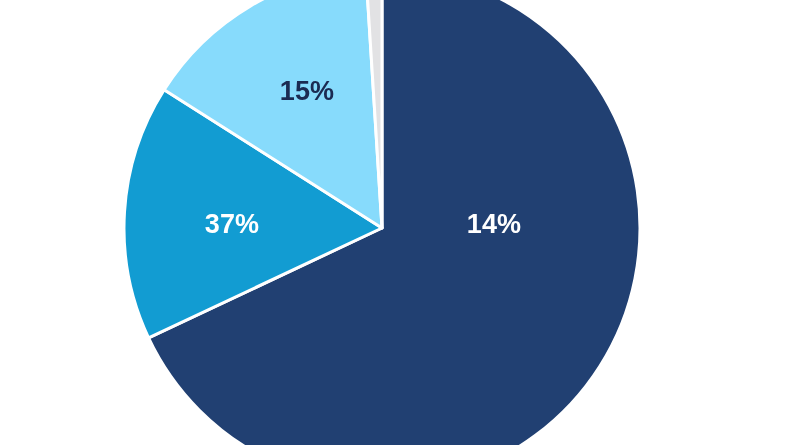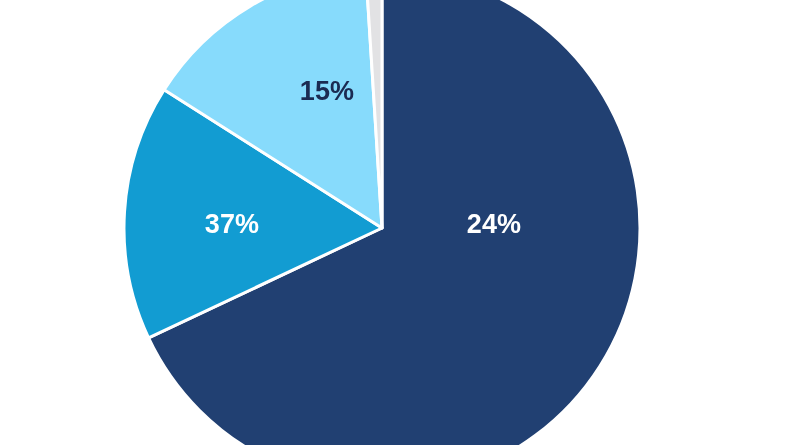--- a/index.html
+++ b/index.html
@@ -46,17 +46,17 @@
 
   <svg id="pie-svg" viewBox="0 0 796 445" preserveAspectRatio="none" aria-hidden="true">
     <g id="slices-group">
         <path d="M 382 228 L 382.00 -30.00 A 258 258 0 1 1 148.55 337.85 Z" fill="#214072" stroke="#FFFFFF" stroke-width="3" stroke-linejoin="round"></path>
         <path d="M 382 228 L 148.55 337.85 A 258 258 0 0 1 164.16 89.76 Z" fill="#129CD2" stroke="#FFFFFF" stroke-width="3" stroke-linejoin="round"></path>
         <path d="M 382 228 L 164.16 89.76 A 258 258 0 0 1 365.80 -29.49 Z" fill="#87DBFC" stroke="#FFFFFF" stroke-width="3" stroke-linejoin="round"></path>
         <path d="M 382 228 L 365.80 -29.49 A 258 258 0 0 1 382.00 -30.00 Z" fill="#E2E2E4" stroke="#FFFFFF" stroke-width="3" stroke-linejoin="round"></path>
       </g>
   </svg>
 
-  <div class="slice-label" id="label-0" style="left: 494px; top: 224px; color: rgb(255, 255, 255);">24%</div>
+  <div class="slice-label" id="label-0" style="left: 494px; top: 224px; color: rgb(255, 255, 255);">14%</div>
   <div class="slice-label" id="label-1" style="left: 232px; top: 224px; color: rgb(255, 255, 255);">37%</div>
-  <div class="slice-label" id="label-2" style="left: 307px; top: 91px; color: rgb(27, 43, 82); margin-left: 20px;">15%</div>
+  <div class="slice-label" id="label-2" style="left: 307px; top: 91px; color: rgb(27, 43, 82);">15%</div>
 
 </div>
 
 </body></html>

